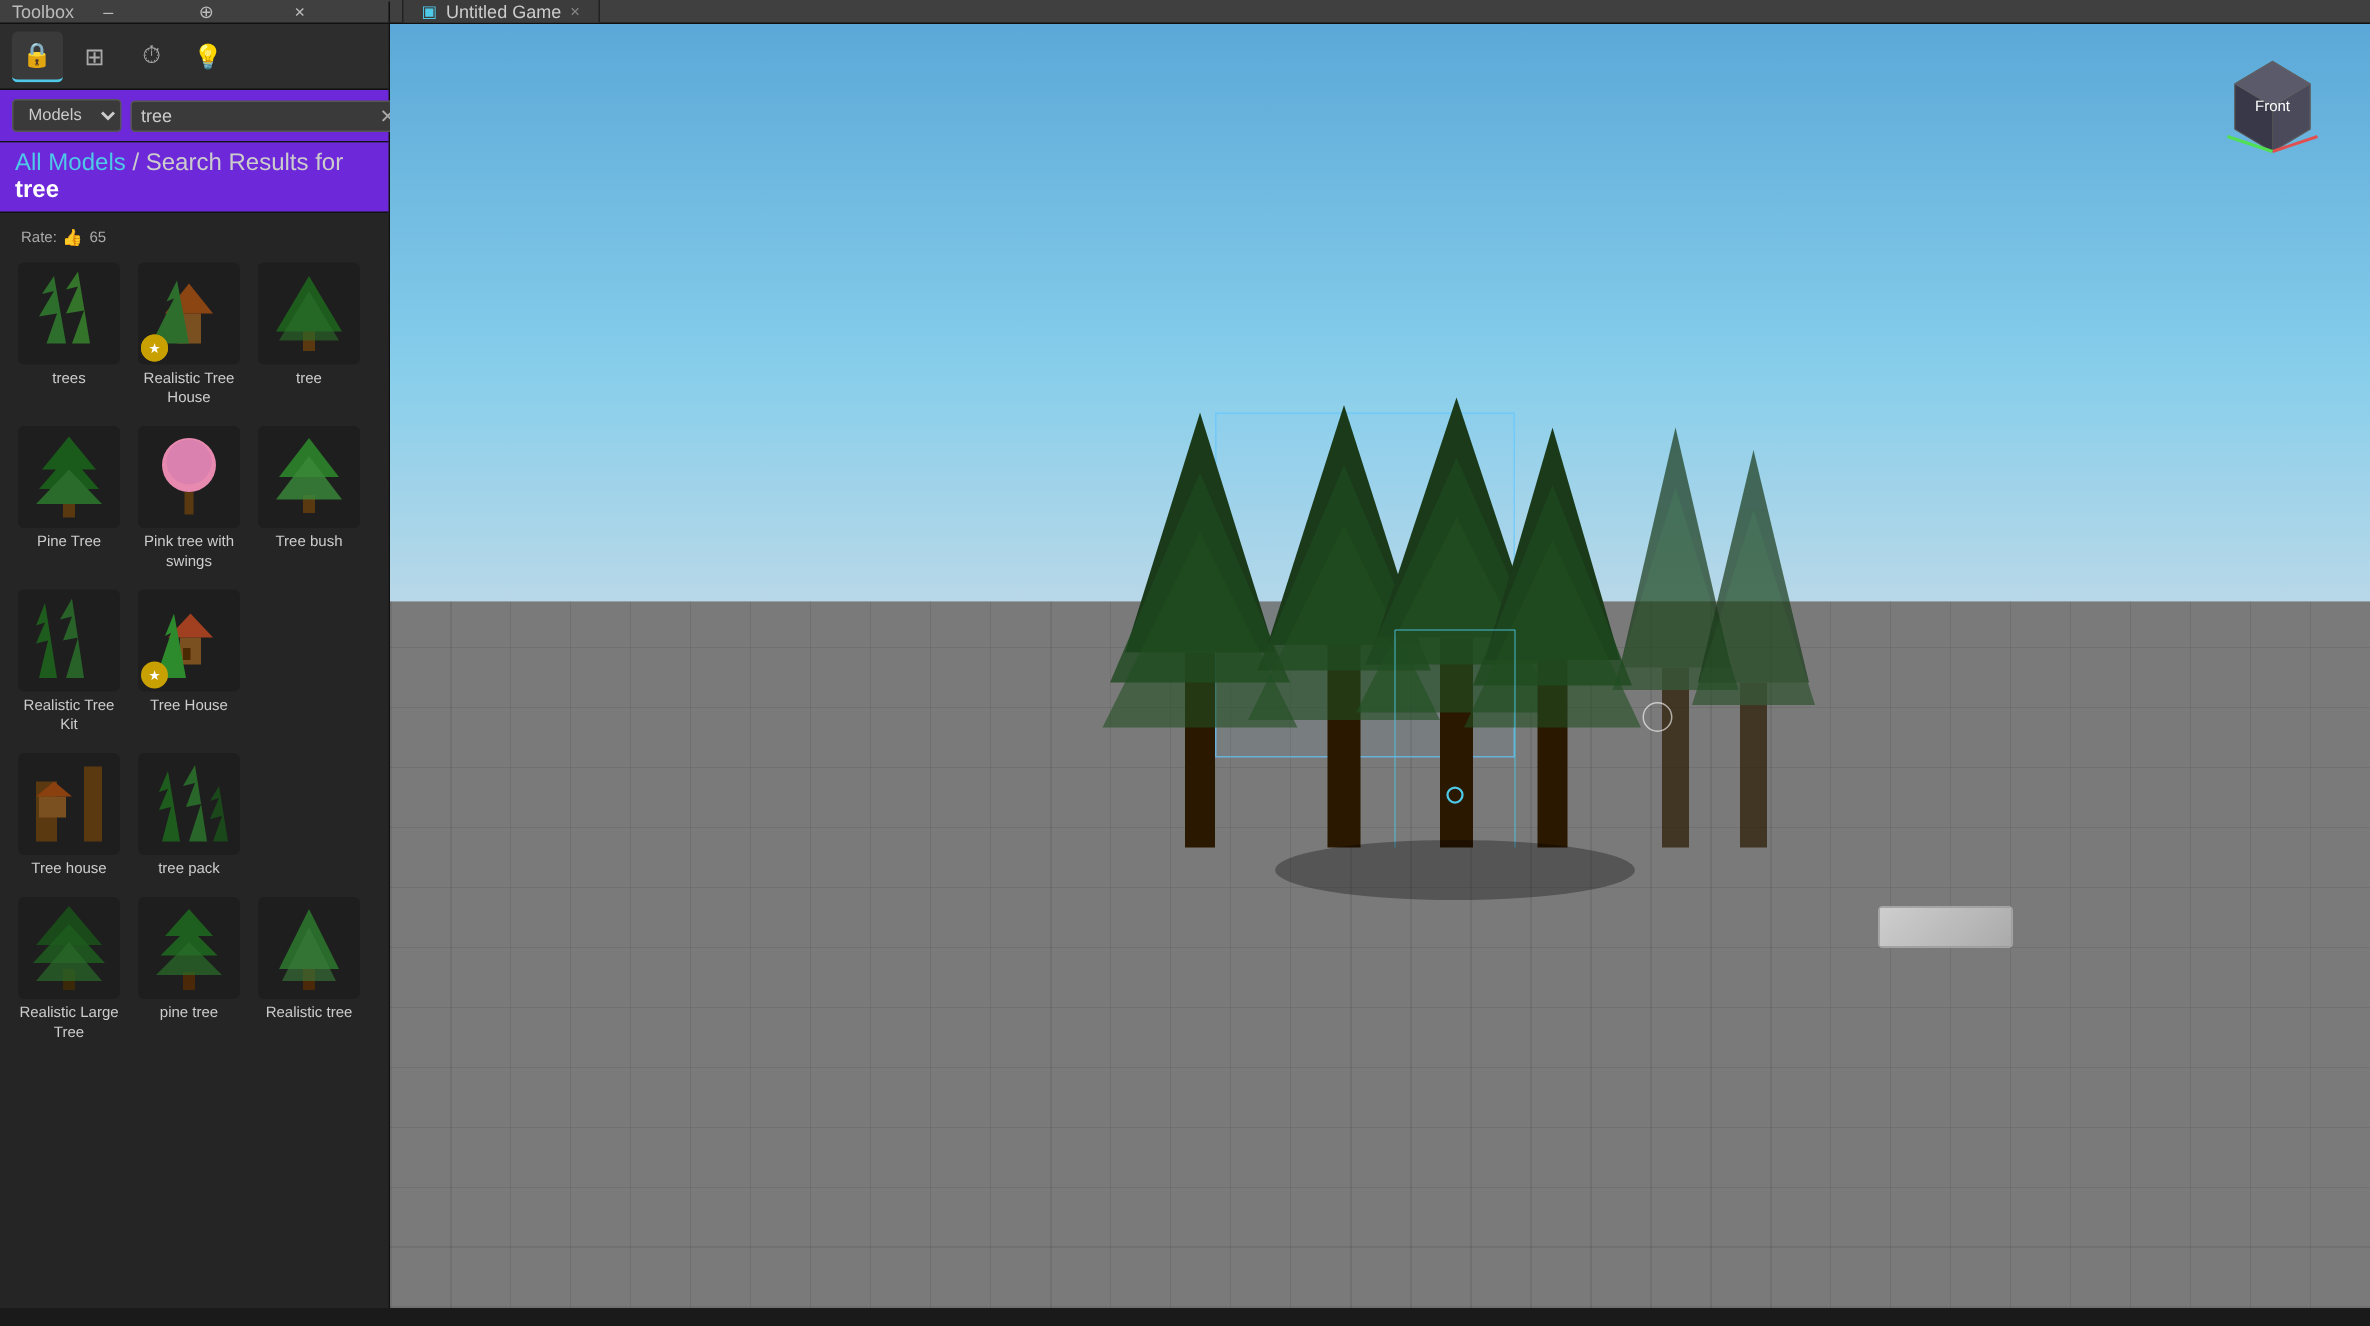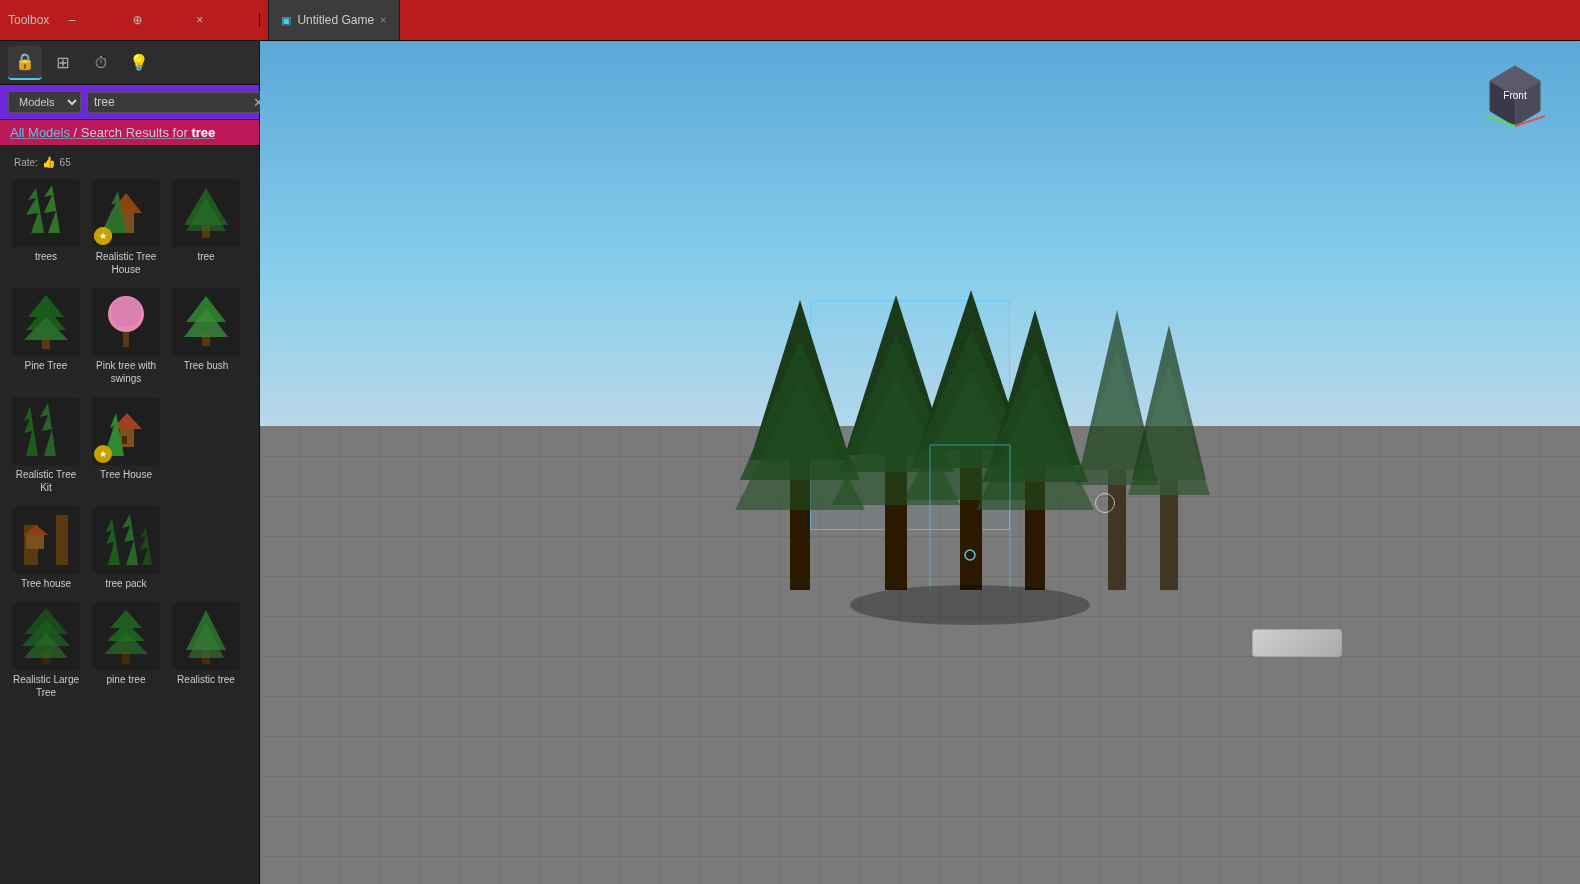--- a/index.html
+++ b/index.html
@@ -2,22 +2,22 @@
 <html><head>
   <meta charset="utf-8">
   <style>
     * { margin: 0; padding: 0; box-sizing: border-box; }
     body { width: 1580px; height: 884px; overflow: hidden; background: #1a1a1a; font-family: 'Segoe UI', sans-serif; font-size: 12px; color: #ccc; }
 
     
     #titlebar {
       display: flex;
       align-items: center;
-      height: 41px;
-      background: #b91c1c;
+      height: 16px;
+      background: #404040;
       border-bottom: 1px solid #111;
       justify-content: center;
     }
     #titlebar-left {
       display: flex;
       align-items: center;
       width: 260px;
       padding: 0 8px;
       gap: 6px;
       border-right: 1px solid #111;
@@ -122,25 +122,24 @@
       color: #ccc;
       font-size: 12px;
       flex: 1;
     }
     .search-icon-btn { color: #aaa; cursor: pointer; font-size: 13px; }
     #filter-btn { color: #aaa; cursor: pointer; font-size: 14px; }
 
     
     #breadcrumb {
       padding: 5px 10px;
-      font-size: 13px;
+      font-size: 16px;
       color: #888;
       border-bottom: 1px solid #111;
-      background: #be185d;
-      text-decoration: underline;
+      background: #6d28d9;
     }
     #breadcrumb a { color: #4ec9e8; cursor: pointer; text-decoration: none; }
     #breadcrumb span { color: #ccc; }
 
     
     #model-grid {
       flex: 1;
       overflow-y: auto;
       padding: 8px;
       display: flex;

